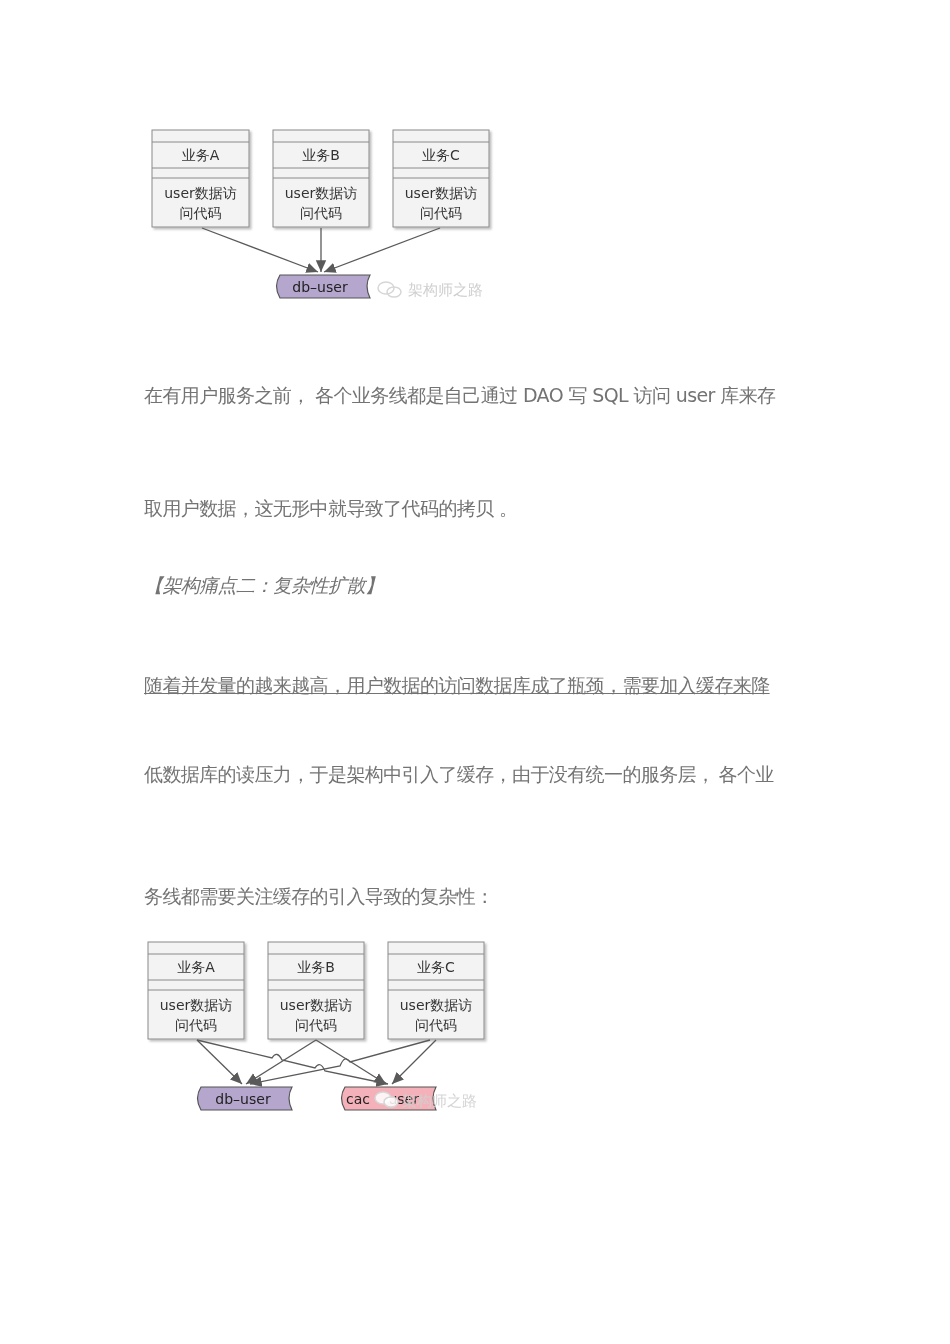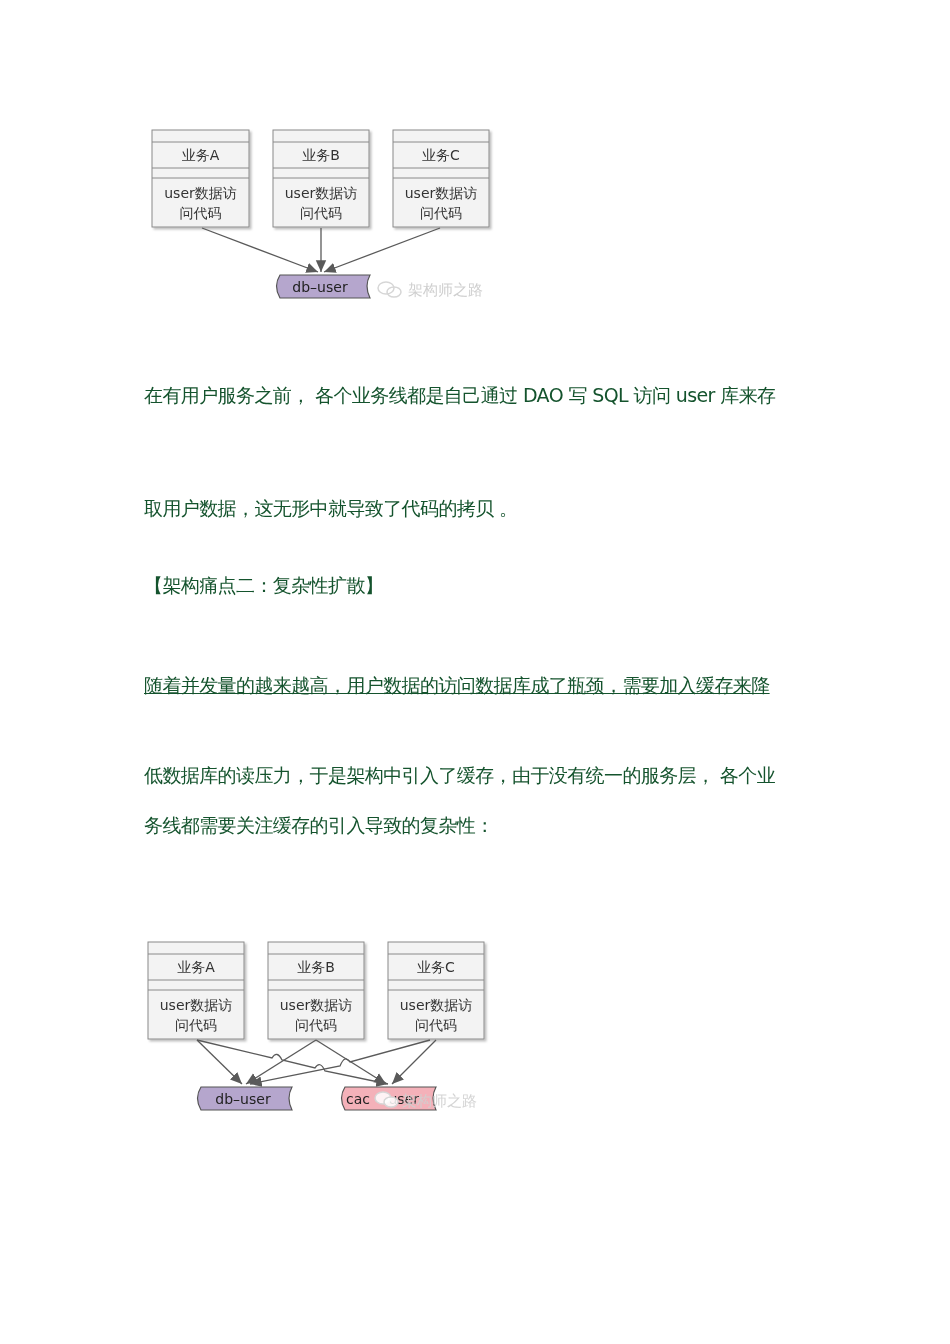--- a/index.html
+++ b/index.html
@@ -1,21 +1,21 @@
 <!DOCTYPE html>
 <html><head>
   <meta charset="utf-8">
   <style>
     html, body { margin: 0; padding: 0; background: #ffffff; }
     body { width: 950px; height: 1344px; position: relative; overflow: hidden;
            font-family: "DejaVu Sans", sans-serif; color: #333333; }
     .diagram { position: absolute; }
     .diagram svg { display: block; }
     .para { position: absolute; left: 144px; font-size: 19px; line-height: 24px;
-            white-space: nowrap; color: #14532d; letter-spacing: -0.6px; }
+            white-space: nowrap; color: #737373; letter-spacing: -0.6px; }
     .svg-text { font-family: "DejaVu Sans", sans-serif; }
   </style>
 </head>
 <body>
 
 <div class="diagram" style="left:140px; top:120px;">
   <svg width="370" height="195" viewBox="0 0 370 195" xmlns="http://www.w3.org/2000/svg">
     <defs>
       <marker id="arr1" markerWidth="10" markerHeight="10" refX="9" refY="5" orient="auto">
         <path d="M0,1 L9,5 L0,9 Z" fill="#5a5a5a"></path>
@@ -67,24 +67,24 @@
     <g fill="none" stroke="#d6d6d6" stroke-width="1.5">
       <ellipse cx="246" cy="168" rx="8" ry="6"></ellipse>
       <ellipse cx="254" cy="172" rx="7" ry="5"></ellipse>
     </g>
     <text class="svg-text" x="268" y="175" font-size="15" fill="#cfcfcf">架构师之路</text>
   </svg>
 </div>
 
 <div class="para" style="top:383px;">在有用户服务之前， 各个业务线都是自己通过 DAO 写 SQL 访问 user 库来存</div>
 <div class="para" style="top:496px;">取用户数据，这无形中就导致了代码的拷贝 。</div>
-<div class="para" style="top:573px;">【架构痛点二：复杂性扩散】</div>
+<div class="para" style="top:573px;font-style:italic;">【架构痛点二：复杂性扩散】</div>
 <div class="para" style="top:673px;text-decoration:underline;">随着并发量的越来越高，用户数据的访问数据库成了瓶颈，需要加入缓存来降</div>
-<div class="para" style="top:763px;">低数据库的读压力，于是架构中引入了缓存，由于没有统一的服务层， 各个业</div>
-<div class="para" style="top:813px;">务线都需要关注缓存的引入导致的复杂性：</div>
+<div class="para" style="top:763px;font-family:Liberation Serif, serif;">低数据库的读压力，于是架构中引入了缓存，由于没有统一的服务层， 各个业</div>
+<div class="para" style="top:884px;">务线都需要关注缓存的引入导致的复杂性：</div>
 
 <div class="diagram" style="left:140px; top:932px;">
   <svg width="370" height="195" viewBox="0 0 370 195" xmlns="http://www.w3.org/2000/svg">
     <defs>
       <marker id="arr2" markerWidth="10" markerHeight="10" refX="9" refY="5" orient="auto">
         <path d="M0,1 L9,5 L0,9 Z" fill="#5a5a5a"></path>
       </marker>
       <filter id="sh2" x="-10%" y="-10%" width="130%" height="130%">
         <feDropShadow dx="2" dy="2" stdDeviation="1.2" flood-color="#000" flood-opacity="0.25"></feDropShadow>
       </filter>

